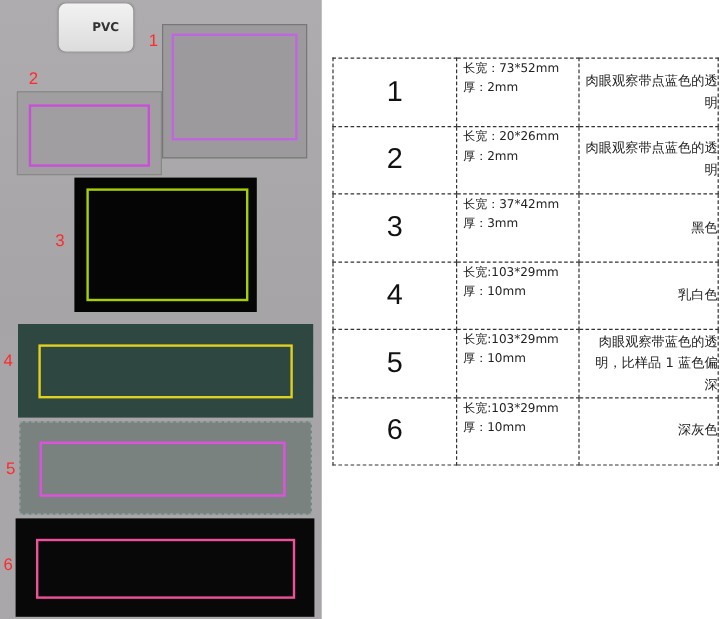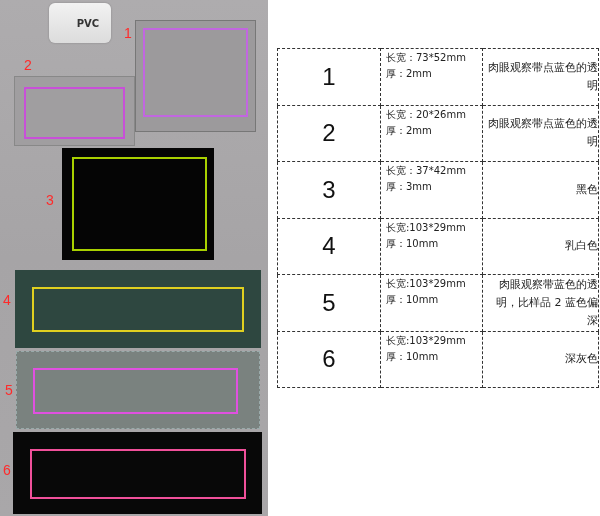--- a/index.html
+++ b/index.html
@@ -91,21 +91,21 @@
           <div>厚：10mm</div>
         </td>
     <td class="color c3">乳白色</td>
   </tr>
   <tr class="r">
     <td class="idx c1">5</td>
     <td class="size c2">
           <div>长宽:103*29mm</div>
           <div>厚：10mm</div>
         </td>
-    <td class="color c3">肉眼观察带蓝色的透明，比样品 2 蓝色偏深</td>
+    <td class="color c3">肉眼观察带蓝色的透明，比样品 1 蓝色偏深</td>
   </tr>
   <tr class="r">
     <td class="idx c1">6</td>
     <td class="size c2">
           <div>长宽:103*29mm</div>
           <div>厚：10mm</div>
         </td>
     <td class="color c3">深灰色</td>
   </tr>
 </tbody>

